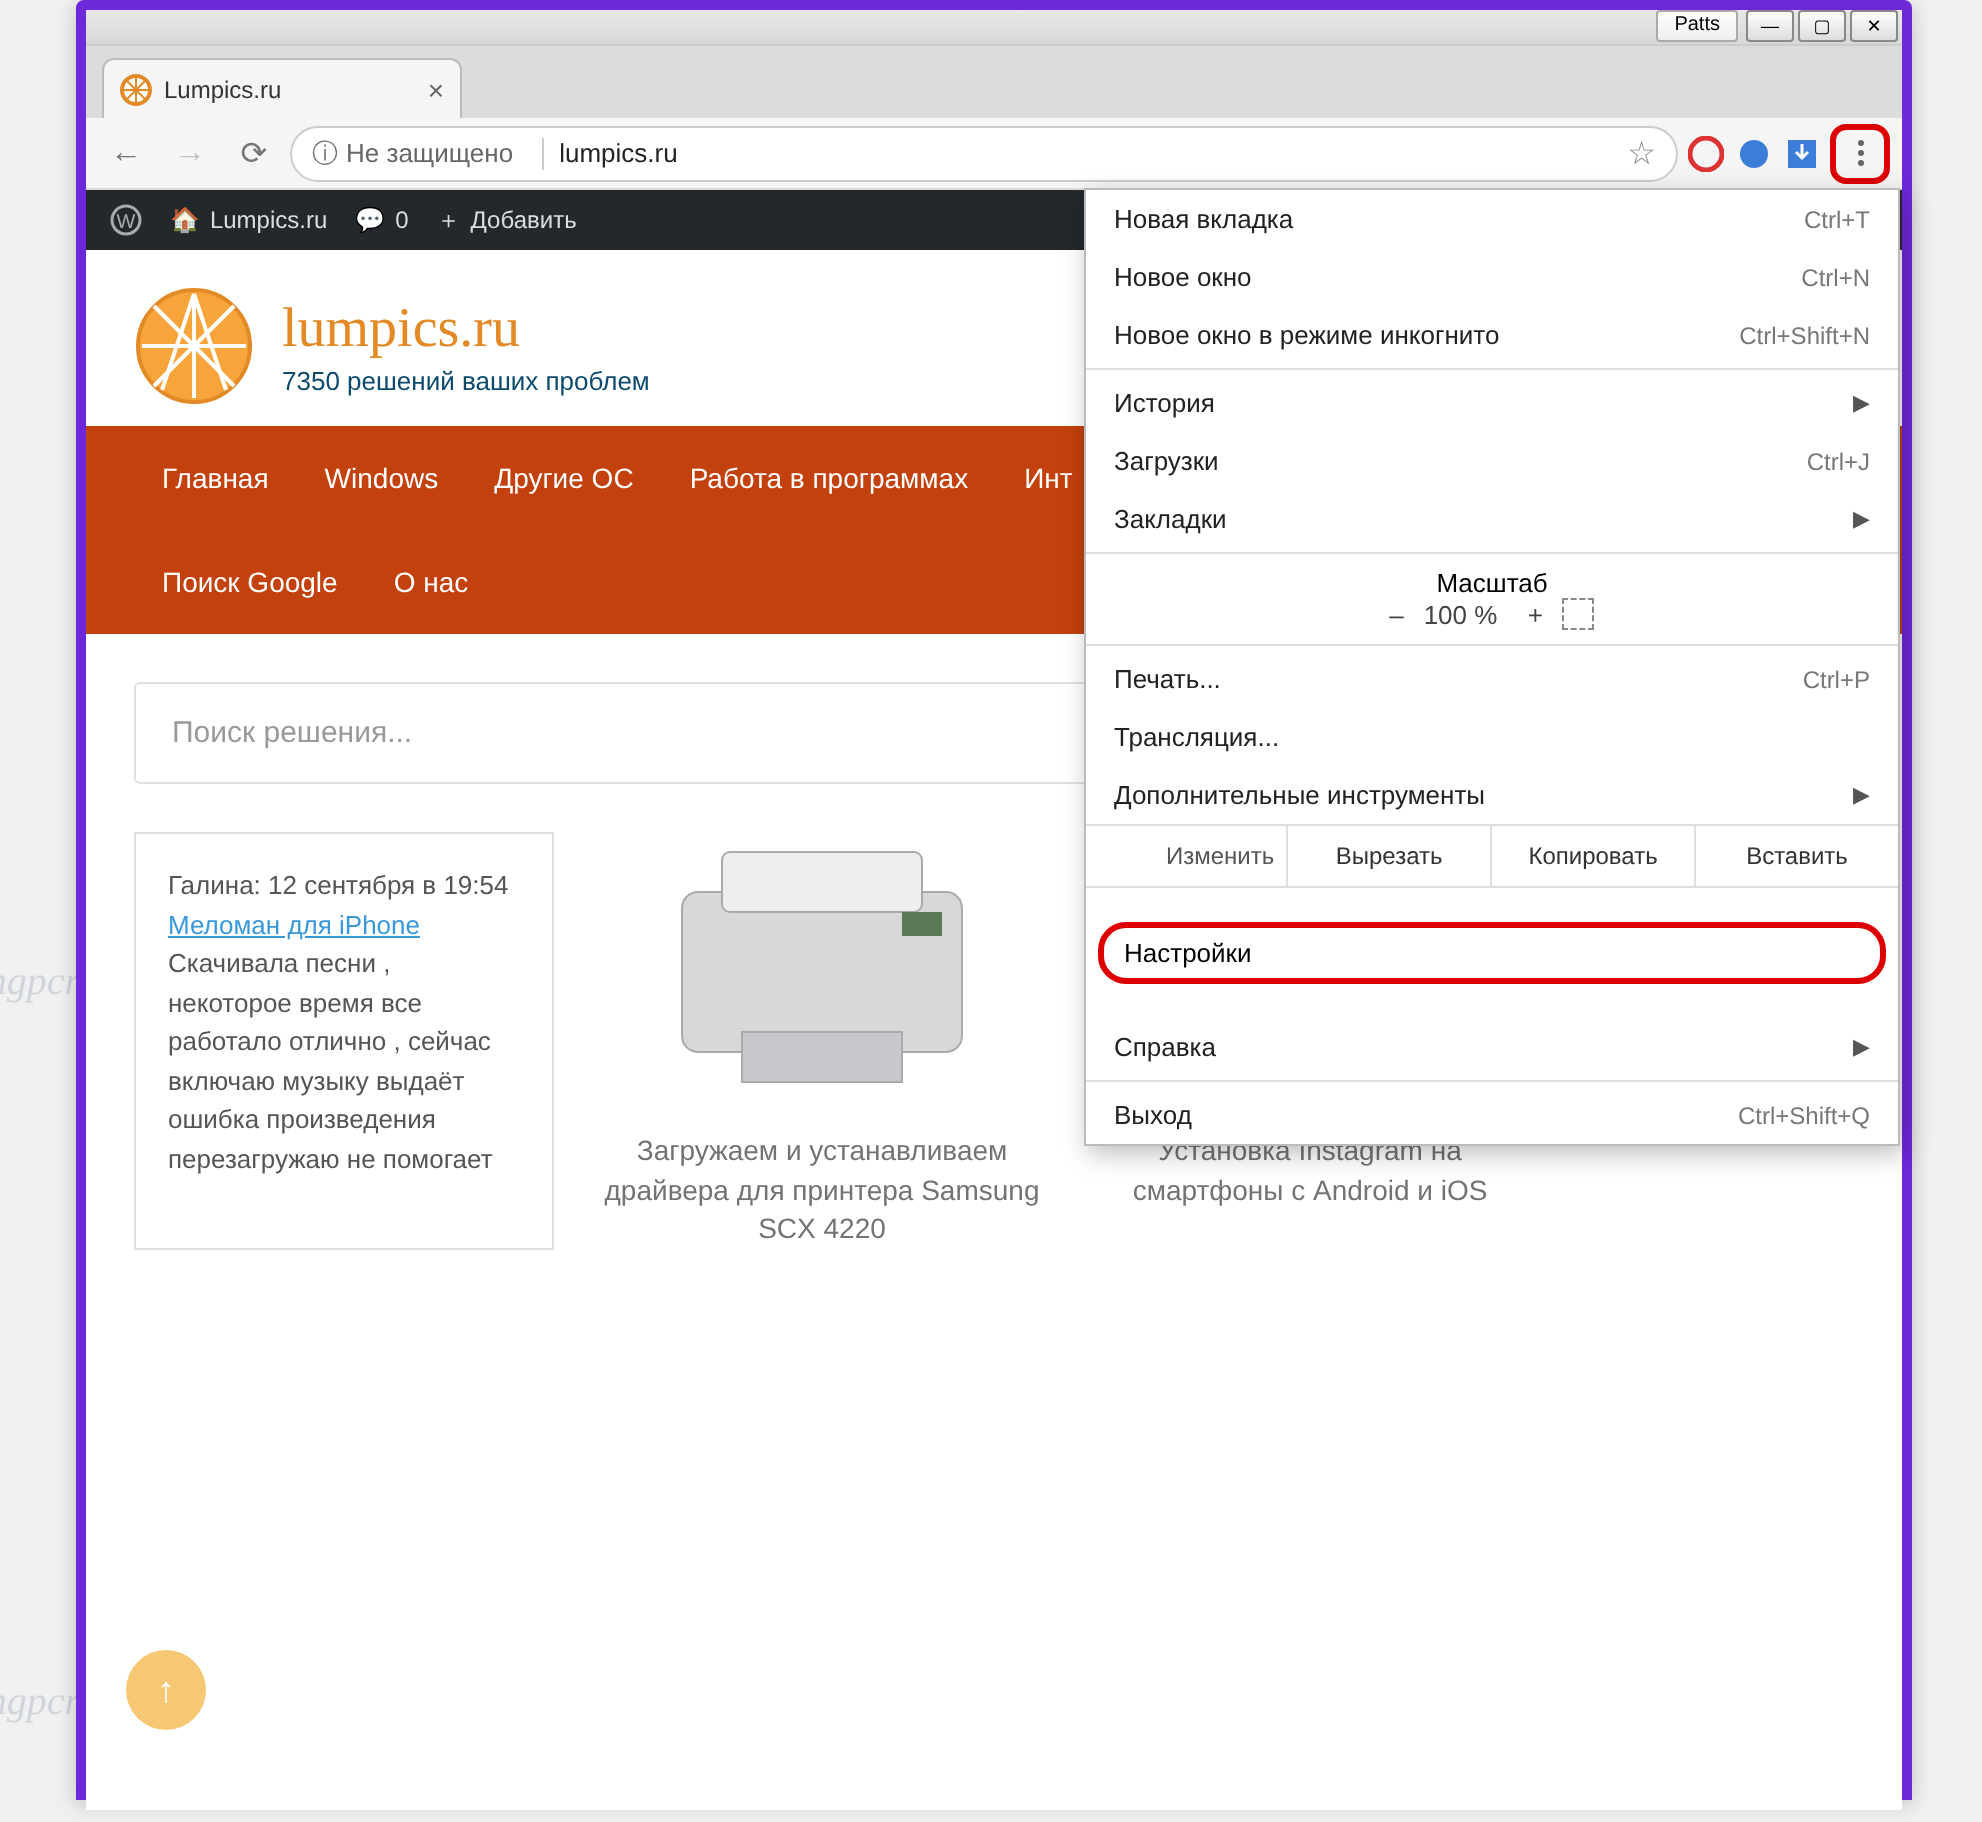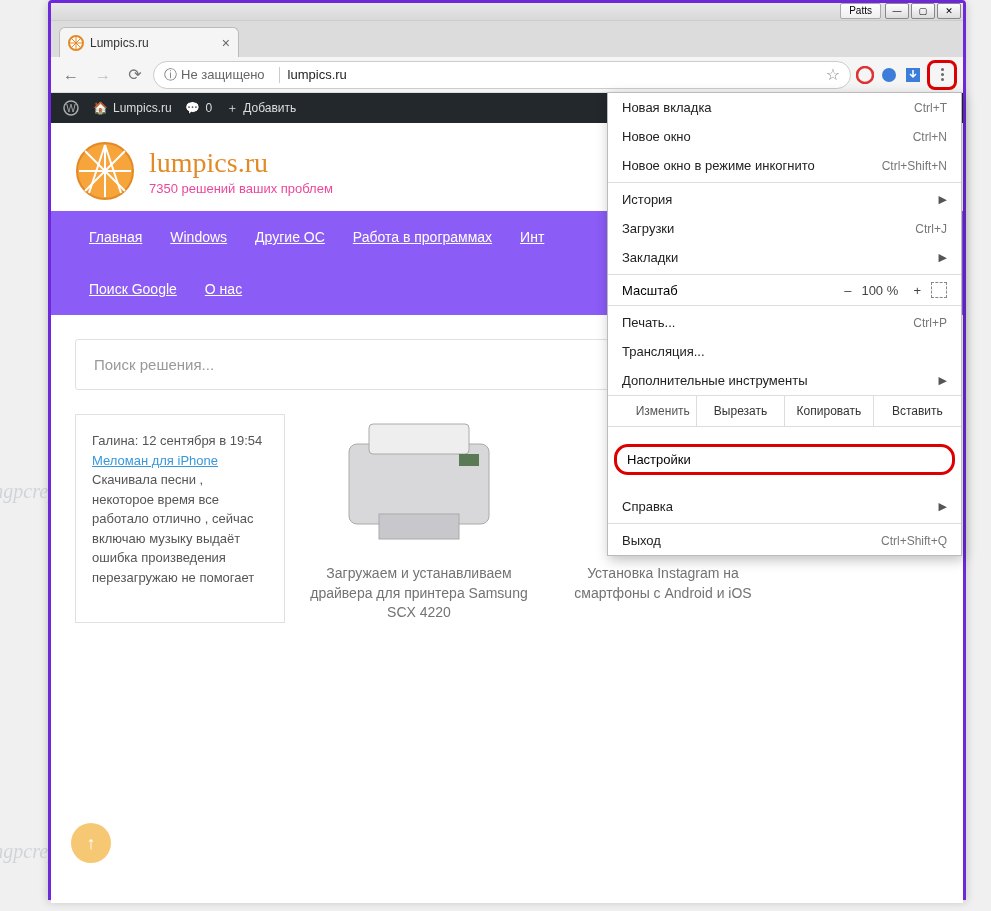--- a/index.html
+++ b/index.html
@@ -1,18 +1,18 @@
 <!DOCTYPE html>
 <html><head>
 <meta charset="utf-8">
 <style>
 * { margin: 0; padding: 0; box-sizing: border-box; font-family: Arial, sans-serif; }
 body { background: #f0f0f0; width: 991px; height: 911px; position: relative; overflow: hidden; }
 
-.window-frame { position: absolute; top: 0; left: 48px; width: 918px; height: 900px; background: #fff; border: 3px solid #6d28d9; border-radius: 4px 4px 0 0; box-shadow: 0 2px 10px rgba(0,0,0,0.2); }
+.window-frame { position: absolute; top: 0; left: 38px; width: 918px; height: 900px; background: #fff; border: 5px solid #6d28d9; border-radius: 4px 4px 0 0; box-shadow: 0 2px 10px rgba(0,0,0,0.2); }
 
 .title-bar { height: 18px; background: linear-gradient(#e8e8e8, #d8d8d8); border-bottom: 1px solid #ccc; position: relative; }
 .title-bar-controls { position: absolute; right: 2px; top: 0; display: flex; gap: 2px; }
 .title-bar-btn { width: 24px; height: 16px; border: 1px solid #888; background: linear-gradient(#fff,#ddd); border-radius: 2px; font-size: 9px; text-align: center; line-height: 14px; cursor: pointer; }
 .app-name-box { position: absolute; right: 82px; top: 0; height: 16px; padding: 0 8px; border: 1px solid #aaa; background: linear-gradient(#fff,#eee); font-size: 10px; line-height: 14px; border-radius: 2px; }
 
 .tab-strip { height: 36px; background: #dcdcdc; display: flex; align-items: flex-end; padding-left: 8px; }
 .browser-tab { height: 30px; background: #f5f5f5; border: 1px solid #bbb; border-bottom: none; border-radius: 6px 6px 0 0; display: flex; align-items: center; padding: 0 8px; min-width: 180px; font-size: 12px; color: #333; cursor: pointer; }
 .favicon { width: 16px; height: 16px; margin-right: 6px; }
 .tab-close { margin-left: auto; color: #666; font-size: 14px; cursor: pointer; }
@@ -30,45 +30,45 @@
 .menu-dots { display: flex; flex-direction: column; gap: 2px; }
 .menu-dots span { width: 3px; height: 3px; background: #666; border-radius: 50%; }
 
 .wp-bar { height: 30px; background: #23282d; color: #ddd; display: flex; align-items: center; padding: 0 12px; font-size: 12px; gap: 14px; }
 .wp-item { display: flex; align-items: center; gap: 5px; cursor: pointer; }
 
 .content { background: #fff; height: 780px; overflow: hidden; position: relative; }
 .site-header { padding: 18px 24px 10px; display: flex; align-items: center; gap: 14px; }
 .logo { width: 60px; height: 60px; }
 .site-title { font-size: 28px; color: #e38a27; font-family: Georgia, serif; }
-.site-tagline { font-size: 13px; color: #ec4899; margin-top: 2px; }
-
-.main-nav { background: #8b5cf6; color: #fff; padding: 0 24px; display: flex; flex-wrap: wrap; text-decoration: underline; }
+.site-tagline { font-size: 13px; color: #0c4a6e; margin-top: 2px; }
+
+.main-nav { background: #c2410c; color: #fff; padding: 0 24px; display: flex; flex-wrap: wrap; }
 .nav-item { padding: 18px 14px; font-size: 14px; cursor: pointer; }
 
 .search-box { margin: 24px; border: 1px solid #e0e0e0; border-radius: 3px; padding: 16px 18px; font-size: 15px; color: #999; }
 
 .grid { display: flex; gap: 24px; padding: 0 24px; }
 .sidebar { width: 210px; border: 1px solid #e0e0e0; padding: 16px; font-size: 13px; color: #555; line-height: 1.5; }
 .sidebar h3 { font-size: 20px; color: #888; font-weight: normal; margin-bottom: 12px; }
 .sidebar .link { color: #3898db; text-decoration: underline; cursor: pointer; }
 
 .article-card { width: 220px; text-align: center; }
 .article-img { width: 180px; height: 140px; margin: 0 auto 10px; display: flex; align-items: center; justify-content: center; }
 .article-title { color: #737373; font-size: 14px; line-height: 1.4; cursor: pointer; }
 
 .scroll-top { position: absolute; left: 20px; bottom: 40px; width: 40px; height: 40px; background: #f7c873; border-radius: 50%; display: flex; align-items: center; justify-content: center; color: #fff; font-size: 18px; cursor: pointer; }
 
 
-.chrome-menu { position: absolute; right: 1px; top: 89px; width: 355px; background: #fff; border: 1px solid #bbb; box-shadow: 2px 4px 12px rgba(0,0,0,0.25); font-size: 13px; z-index: 100; }
+.chrome-menu { position: absolute; right: 1px; top: 89px; width: 408px; background: #fff; border: 1px solid #bbb; box-shadow: 2px 4px 12px rgba(0,0,0,0.25); font-size: 13px; z-index: 100; }
 .menu-row { display: flex; align-items: center; justify-content: space-between; padding: 7px 14px; cursor: pointer; color: #222; }
 .menu-row .shortcut { color: #777; font-size: 12px; }
 .menu-row .arrow { color: #555; font-size: 11px; }
 .menu-sep { height: 1px; background: #ddd; margin: 2px 0; }
-.zoom-row { display: flex; align-items: center; padding: 5px 14px; }
+.zoom-row { display: flex; align-items: center; padding: 5px 14px; flex-direction: column; }
 .zoom-row .zlabel { flex: 1; }
 .zoom-ctrl { display: flex; align-items: center; gap: 10px; color: #444; }
 .zoom-ctrl span { cursor: pointer; }
 .zoom-ctrl .zval { min-width: 42px; text-align: left; }
 .fullscreen-icon { width: 16px; height: 16px; border: 1px dashed #888; cursor: pointer; }
 .edit-row { display: flex; border-top: 1px solid #ddd; border-bottom: 1px solid #ddd; }
 .edit-row > div { flex: 1; padding: 8px 6px; text-align: center; font-size: 12px; border-right: 1px solid #ddd; cursor: pointer; color: #333; }
 .edit-row > div:first-child { text-align: right; padding-left: 14px; flex: 0.9; cursor: default; color: #555; }
 .edit-row > div:last-child { border-right: none; }
 .settings-highlight { margin: 17px 6px; border: 3px solid #d00; border-radius: 14px; padding: 5px 10px; cursor: pointer; }

